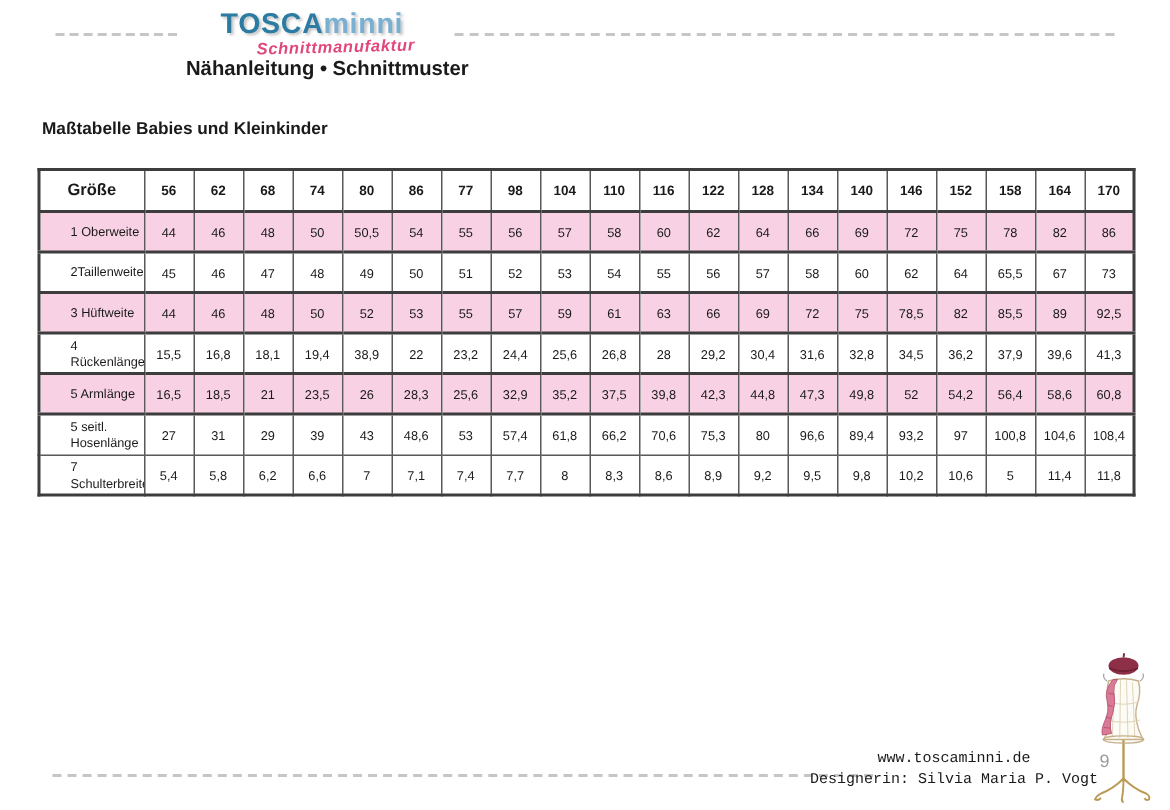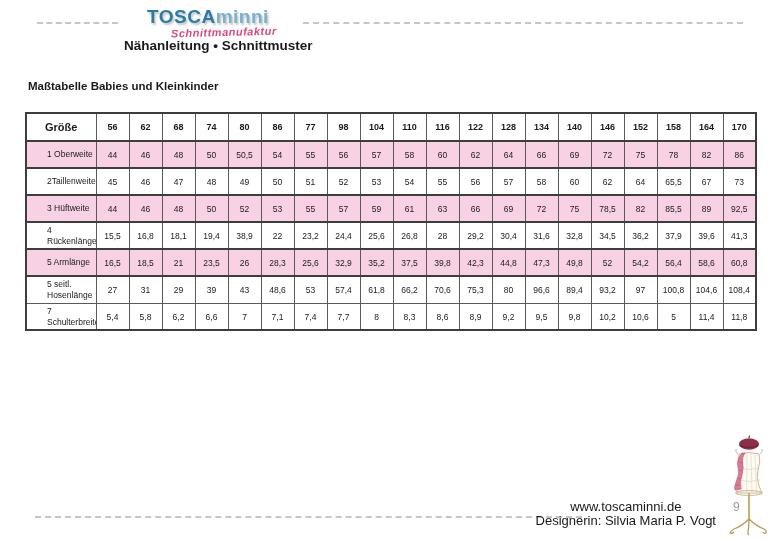--- a/index.html
+++ b/index.html
@@ -35,22 +35,22 @@
            font-size:8.5px; font-weight:400; padding:2px 1px; height:27px;
            overflow:hidden; }
   table { border:2px solid #3d3d3d; }
   thead th { height:28px; background:#ffffff; }
   th.corner { text-align:left; padding-left:18px; font-size:11px; font-weight:700;margin-top:15px; }
   th.size { font-weight:bold; font-size:9px; }
   td.rowlabel { text-align:left; padding-left:20px; line-height:1.25; }
   tr.hl td { background:#f8d2e4; border-top:2px solid #3d3d3d; border-bottom:2px solid #3d3d3d; }
 
   
-  .footer-text { position:absolute; right:64px; top:500px; text-align:center;
-                 font-size:13px; line-height:14px; }
+  .footer-text { position:absolute; right:48px; top:500px; text-align:center;
+                 font-size:10px; line-height:14px;font-family:Liberation Mono, monospace; }
   .footer-site { display:block; }
   .footer-designer { display:block; }
   .page-number { position:absolute; left:733px; top:500px; font-size:12px; color:#9b9b9b; }
   .mannequin { position:absolute; left:722px; top:432px; width:50px; height:106px; }
 </style>
 </head>
 <body>
 
 <div class="page">
 

